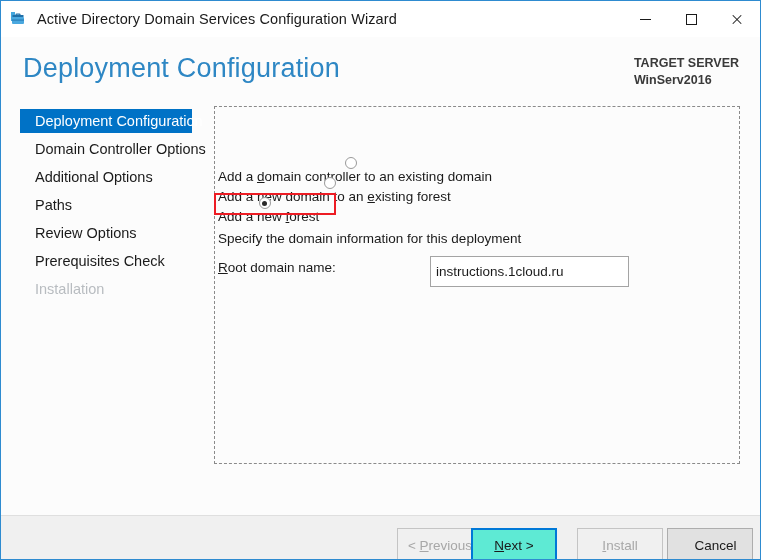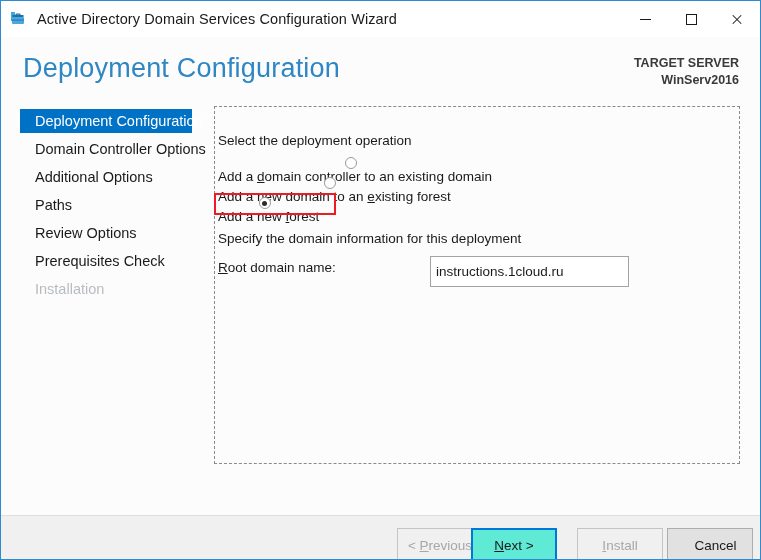--- a/index.html
+++ b/index.html
@@ -100,21 +100,20 @@
     top: 16px;
     font-size: 27px;
     color: #2e87c4;
     font-weight: normal;
     letter-spacing: 0.2px;
   }
   #target-server {
     position: absolute;
     right: 21px;
     top: 18px;
-    text-align: right;
     font-size: 12.5px;
     color: #3a3a3a;
     line-height: 17px;
     font-weight: bold;
   }
 
   
   #body-area {
     position: absolute;
     left: 0; top: 99px;
@@ -325,21 +324,20 @@
         <div class="nav-item" style="top: 37px;"><span>Domain Controller Options</span></div>
         <div class="nav-item" style="top: 65px;"><span>Additional Options</span></div>
         <div class="nav-item" style="top: 93px;"><span>Paths</span></div>
         <div class="nav-item" style="top: 121px;"><span>Review Options</span></div>
         <div class="nav-item" style="top: 149px;"><span>Prerequisites Check</span></div>
         <div class="nav-item disabled" style="top: 177px;"><span>Installation</span></div>
       </div>
 
     <div id="content-panel">
 
-      <div class="sec-label" id="lbl-select-op">Select the deployment operation</div>
 
       <div class="radio-row" id="radio-0">
         <span class="radio-mark"></span>
         <span class="radio-label">Add a <span class="acc">d</span>omain controller to an existing domain</span>
       </div>
 
       <div class="radio-row" id="radio-1">
         <span class="radio-mark"></span>
         <span class="radio-label">Add a new domain to an <span class="acc">e</span>xisting forest</span>
       </div>

